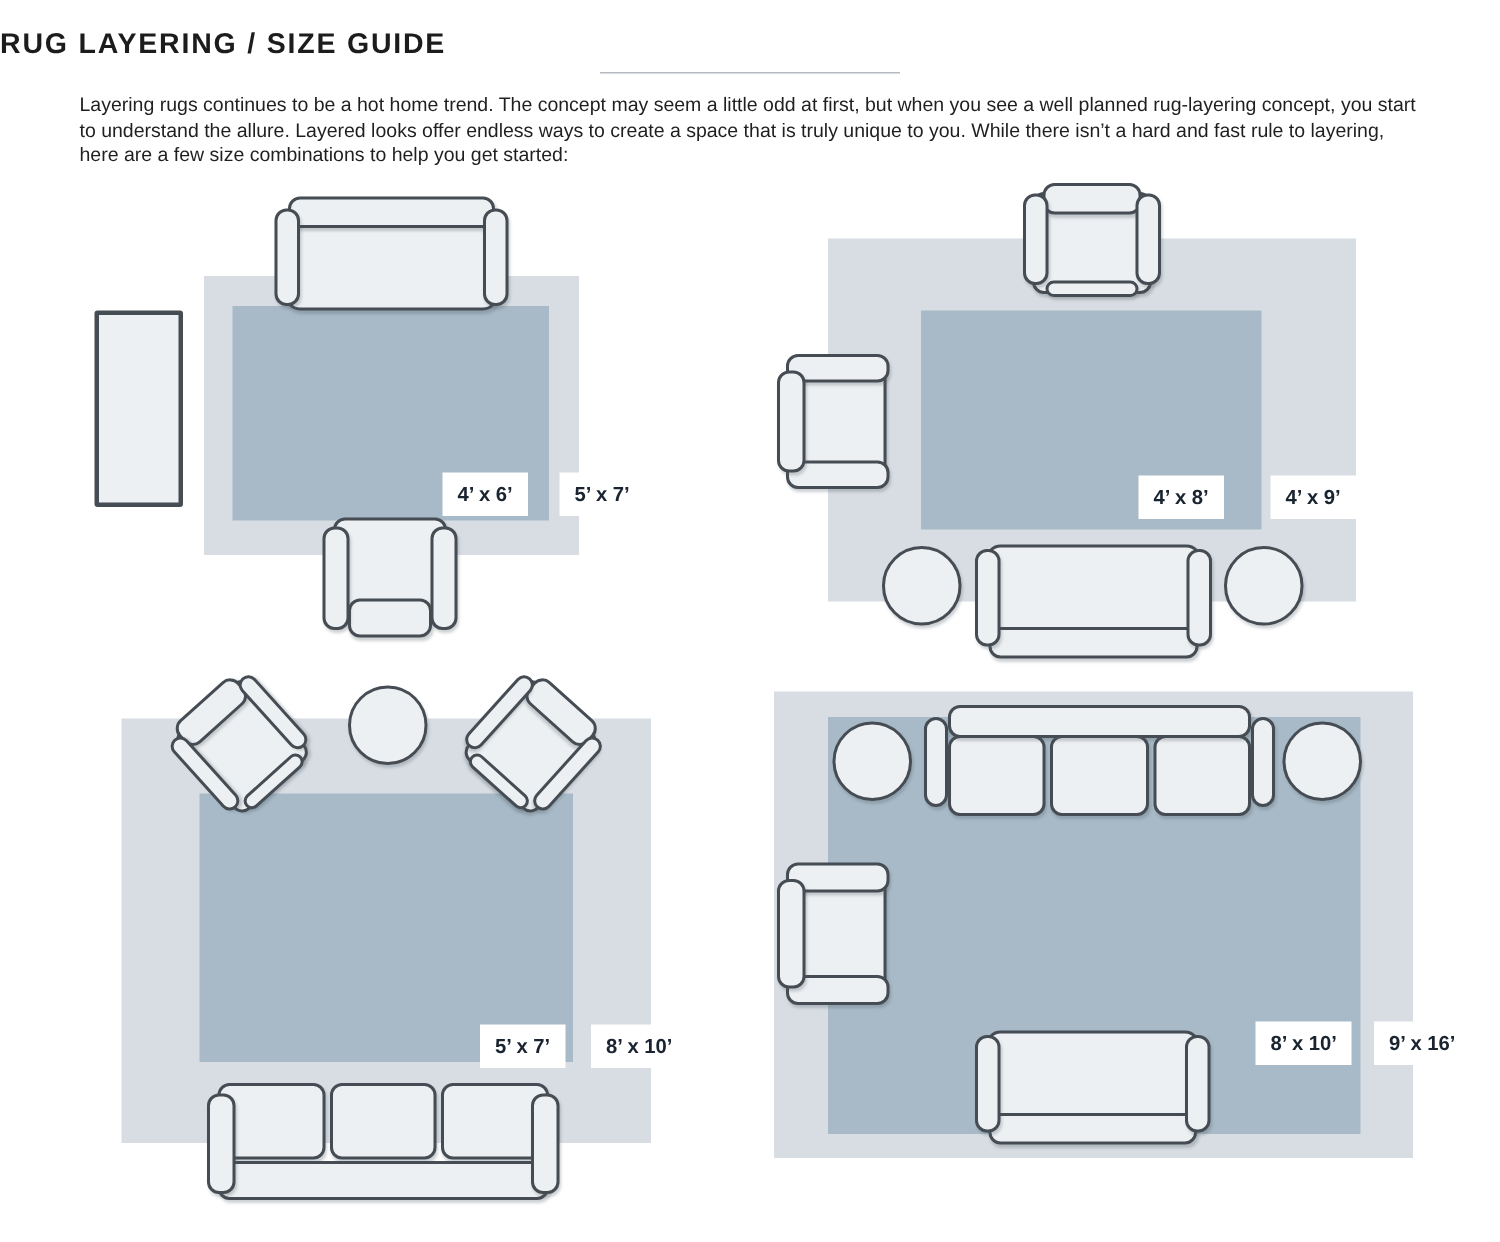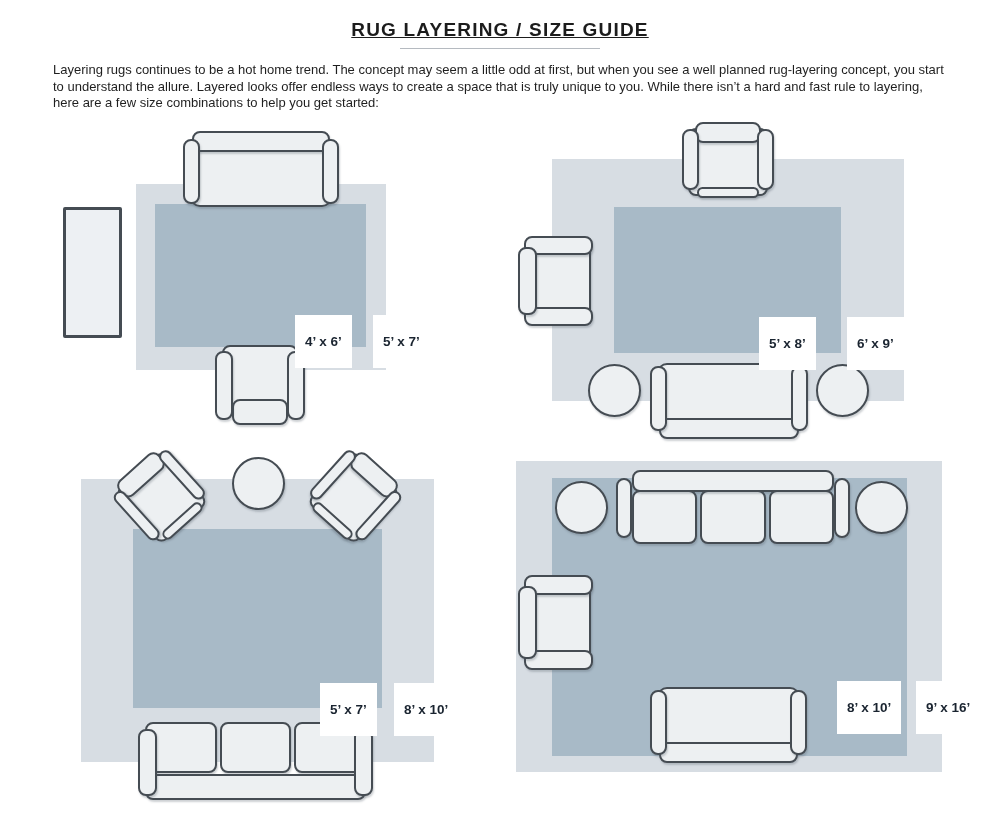--- a/index.html
+++ b/index.html
@@ -1,20 +1,20 @@
 <!DOCTYPE html>
 <html><head>
 <meta charset="utf-8">
 <style>
   html,body{margin:0;padding:0;background:#ffffff;}
   .page{position:relative;width:1000px;height:828px;background:#fff;overflow:hidden;
         font-family:"Liberation Sans",sans-serif;}
 
-  .title{position:absolute;left:0;right:0;top:19px;text-align:center;
-         font-size:19px;font-weight:bold;letter-spacing:1.2px;color:#1c1c1c;text-decoration:underline;}
+  .title{position:absolute;left:0;right:0;top:19px;
+         font-size:19px;font-weight:bold;letter-spacing:1.2px;color:#1c1c1c;}
   .title-underline{position:absolute;top:48px;left:50%;transform:translateX(-50%);
          width:200px;height:1px;background:#b5bac0;}
   .intro{position:absolute;left:53px;top:62px;width:898px;margin:0;
          font-size:13px;line-height:16.5px;color:#1f1f1f;}
 
   .diagram{position:absolute;left:0;top:0;width:1000px;height:828px;}
 
   .rug{position:absolute;}
   .rug.outer{background:#d7dde3;}
   .rug.inner{background:#a8bac7;}
@@ -69,21 +69,21 @@
   .cushion-row{position:absolute;display:flex;gap:3px;}
   .cush{flex:1;background:#edf0f2;border:2px solid #454c53;border-radius:8px;
         box-shadow:1px 2px 2px rgba(80,90,100,.28);}
 
   .circle{position:absolute;background:#edf0f2;border:2px solid #454c53;border-radius:50%;
           box-sizing:border-box;box-shadow:1px 2px 2px rgba(80,90,100,.28);}
   .side-table{position:absolute;background:#edf0f3;border:3px solid #454c53;border-radius:2px;
           box-sizing:border-box;}
 
   .quad-label{position:absolute;background:#ffffff;color:#1a2430;font-weight:bold;
-          font-size:13.5px;line-height:21px;height:21px;padding:16px 10px;white-space:nowrap;}
+          font-size:13.5px;line-height:21px;height:21px;padding:4px 10px;white-space:nowrap;}
 </style>
 </head>
 <body>
 
 <div class="page">
 
   <div class="title">RUG LAYERING / SIZE GUIDE</div>
   <div class="title-underline"></div>
   <p class="intro">Layering rugs continues to be a hot home trend. The concept may seem a little odd at first, but when you see a well planned rug-layering concept, you start to understand the allure. Layered looks offer endless ways to create a space that is truly unique to you. While there isn’t a hard and fast rule to layering, here are a few size combinations to help you get started:</p>
 
@@ -132,22 +132,22 @@
     <div class="circle" style="left:588px;top:364px;width:53px;height:53px"></div>
     <div class="circle" style="left:816px;top:364px;width:53px;height:53px"></div>
 
     <div class="furn sofa-up" style="left:650px;top:363px;width:158px;height:76px">
       <div class="fp body"></div>
       <div class="fp back"></div>
       <div class="fp arm l"></div>
       <div class="fp arm r"></div>
     </div>
 
-    <div class="quad-label" style="left:759px;top:317px">5’ x 8’</div>
-    <div class="quad-label" style="left:847px;top:317px">6’ x 9’</div>
+    <div class="quad-label" style="left:759px;top:317px">4’ x 8’</div>
+    <div class="quad-label" style="left:847px;top:317px">4’ x 9’</div>
 
     <div class="rug outer" style="left:81px;top:479px;width:353px;height:283px"></div>
     <div class="rug inner" style="left:133px;top:529px;width:249px;height:179px"></div>
 
     <div class="furn chair-down" style="left:123px;top:457px;width:74px;height:78px;transform:rotate(-42deg)">
       <div class="fp body"></div>
       <div class="fp seat"></div>
       <div class="fp back"></div>
       <div class="fp arm l"></div>
       <div class="fp arm r"></div>

